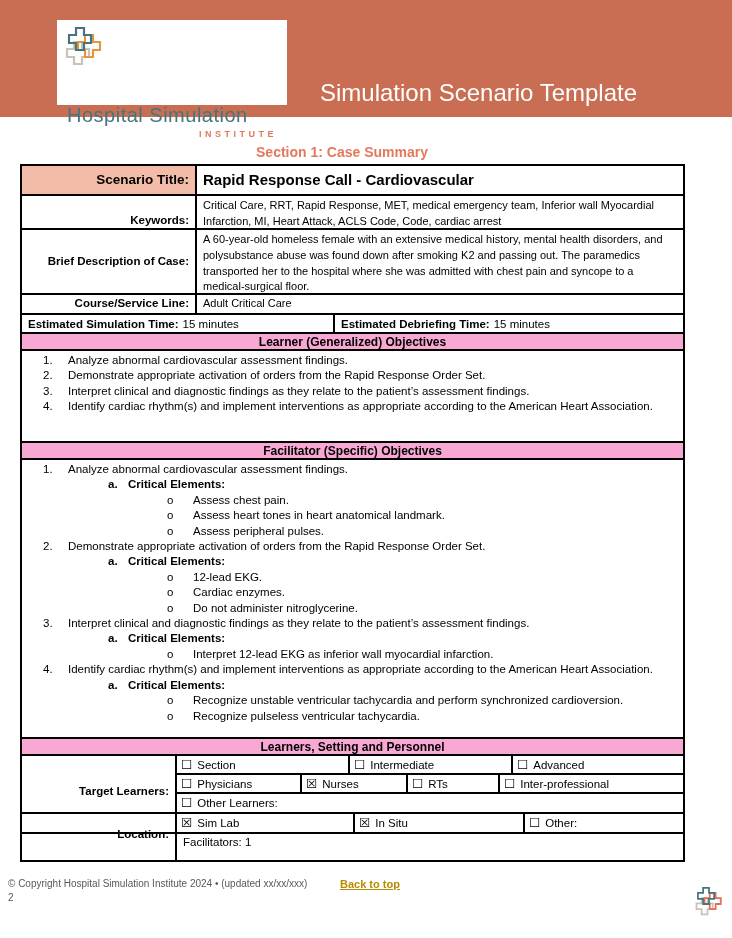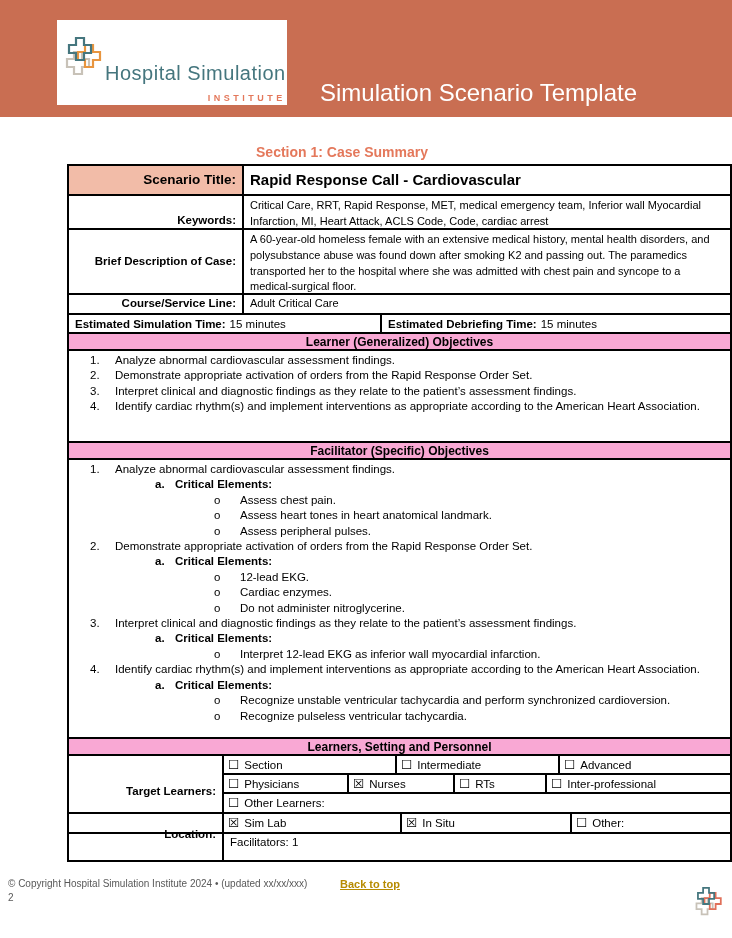--- a/index.html
+++ b/index.html
@@ -1,31 +1,31 @@
 <!DOCTYPE html>
 <html><head>
 <meta charset="utf-8">
 <style>
   * { margin:0; padding:0; box-sizing:border-box; }
   body { background:#fff; font-family:"Liberation Sans", sans-serif; color:#000; }
   .page { position:relative; width:732px; height:938px; background:#fff; overflow:hidden; }
 
   
   .banner { position:relative; width:732px; height:117px; background:#C96E52; }
-  .logo-box { position:absolute; left:57px; top:20px; width:230px; height:85px; background:#fff; padding:16px 10px 0 8px; display:flex; }
+  .logo-box { position:absolute; left:57px; top:20px; width:230px; height:85px; background:#fff; padding:6px 10px 0 8px; display:flex;flex-direction:column; }
   .logo-text { margin-top:26px; margin-left:2px; }
   .logo-line1 { font-size:20px; color:#45767E; letter-spacing:0.5px; white-space:nowrap; }
-  .logo-line2 { font-size:9px; color:#E4785B; letter-spacing:3.5px; text-align:right; margin-top:8px; font-weight:bold; }
+  .logo-line2 { font-size:9px; color:#E4785B; letter-spacing:3.5px; text-align:right; margin-top:2px; font-weight:bold; }
   .banner-title { position:absolute; left:320px; top:79px; color:#fff; font-size:24px; white-space:nowrap; }
 
   
   .section-title { margin:27px 0 4px 42px; width:600px; text-align:center; font-size:14px; font-weight:bold; color:#E4785B; }
 
   
-  .doc-table { margin-left:67px; width:665px; border:2px solid #000; }
+  .doc-table { margin-left:20px; width:665px; border:2px solid #000; }
   .trow { display:flex; border-bottom:2px solid #000; }
   .trow:last-child { border-bottom:none; }
   .lbl { width:175px; flex:none; border-right:2px solid #000; padding:1px 6px 1px 2px; text-align:right; font-weight:bold; font-size:11.5px; display:flex; flex-direction:column; justify-content:center; align-items:flex-end; line-height:13.5px; }
   .lbl.bottom { justify-content:flex-end; }
   .val { flex:1; padding:2px 6px; font-size:11px; line-height:15.5px; }
   .row-scenario { height:30px; }
   .row-scenario .lbl { background:#F2BCA8; font-size:13.5px; }
   .row-scenario .val { font-size:15px; font-weight:bold; display:flex; align-items:center; }
   .row-keywords { height:34px; }
   .row-desc { height:65px; }

